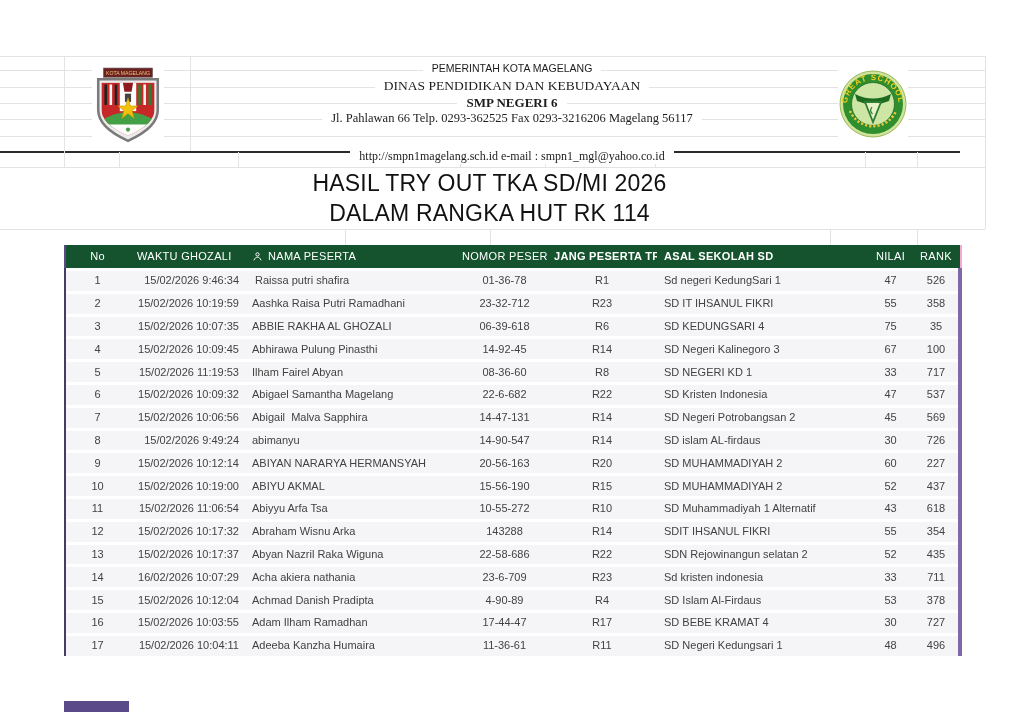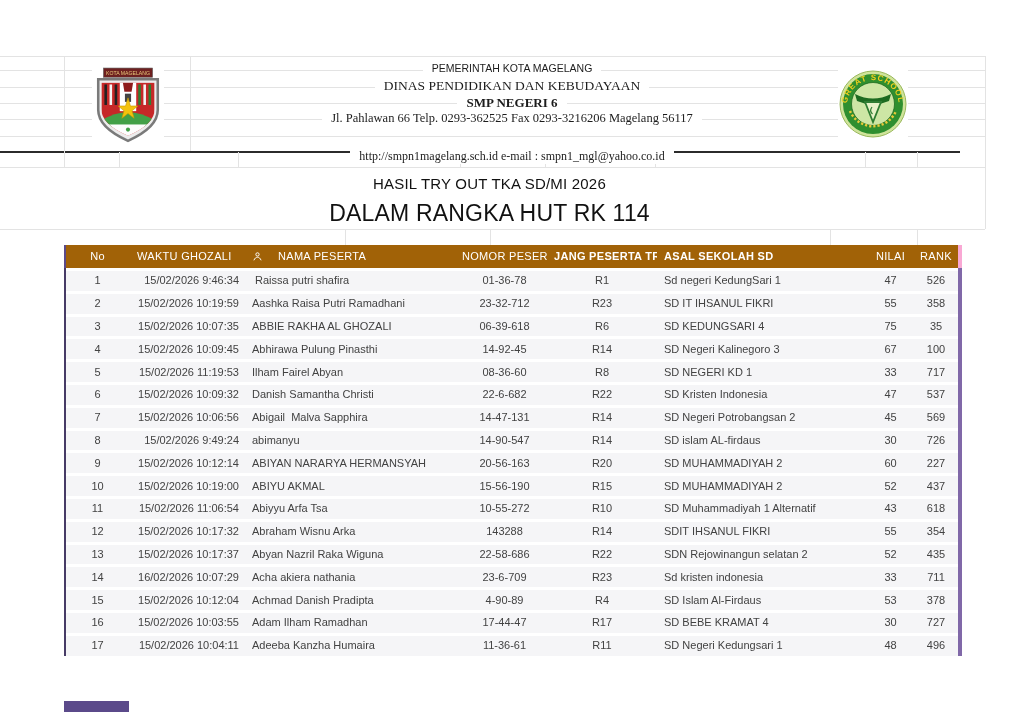--- a/index.html
+++ b/index.html
@@ -12,44 +12,44 @@
   .hdr-line span{background:#fff;padding:0 9px;white-space:nowrap;color:#1c1c1c;}
   .hl1 span{font-family:"Liberation Sans",sans-serif;font-size:10.5px;}
   .hl2 span{font-family:"Liberation Serif",serif;font-size:13.5px;}
   .hl3 span{font-family:"Liberation Serif",serif;font-size:13px;font-weight:bold;}
   .hl4 span{font-family:"Liberation Serif",serif;font-size:12.5px;}
   .hl5 span{font-family:"Liberation Serif",serif;font-size:12px;}
   .logo-wrap{position:absolute;background:#fff;z-index:3;}
   
   #title-block{position:absolute;left:64px;top:168px;width:851px;height:61px;background:#fff;
                z-index:2;text-align:center;color:#111;}
-  #title-block .t1{font-size:15px;line-height:31px;letter-spacing:0.2px;}
+  #title-block .t1{font-size:23px;line-height:31px;letter-spacing:0.2px;}
   #title-block .t2{font-size:23px;line-height:29px;letter-spacing:0.2px;}
   
   #results-table{position:absolute;left:64px;top:245px;width:898px;z-index:2;}
-  .thead{display:flex;height:23px;background:#a16207;color:#fff;align-items:center;
+  .thead{display:flex;height:23px;background:#14532d;color:#fff;align-items:center;
          font-size:10.5px;letter-spacing:0.3px;
-         border-left:2px solid #5b4a8a;border-right:4px solid #f9a8d4;box-sizing:border-box;}
+         border-left:2px solid #5b4a8a;border-right:2px solid #f9a8d4;box-sizing:border-box;}
   .tbody{border-left:2px solid #473b66;border-right:4px solid #8068a8;box-sizing:border-box;
          background:#fff;}
   .trow{display:flex;height:22.8px;background:#f5f5f7;border-top:3px solid #fff;
         box-sizing:border-box;align-items:center;}
   .cell{font-size:11px;color:#424242;overflow:hidden;white-space:nowrap;box-sizing:border-box;
         line-height:19px;}
   .c-no{width:63px;text-align:center;}
   .c-waktu{width:120px;text-align:right;padding-right:10px;}
   .c-nama{width:213px;padding-left:3px;white-space:pre;}
   .c-nomor{width:85px;text-align:center;}
   .c-jenjang{width:110px;text-align:center;}
   .c-asal{width:210px;padding-left:7px;}
   .c-nilai{width:47px;text-align:center;}
   .c-rank{width:44px;text-align:center;}
   .thead .cell{color:#fff;}
   .thead .c-waktu{text-align:left;padding-left:8px;padding-right:0;}
-  .thead .c-nama{display:flex;align-items:center;gap:15px;white-space:nowrap;}
+  .thead .c-nama{display:flex;align-items:center;gap:5px;white-space:nowrap;}
   .thead .c-nomor{text-align:right;padding-right:8px;}
   .thead .c-jenjang{text-align:left;padding-left:7px;font-weight:bold;}
   .thead .c-asal{font-weight:bold;}
   #bottom-marker{position:absolute;left:64px;top:701px;width:65px;height:11px;
                  background:#5b4a8a;z-index:2;}
 </style>
 </head>
 <body>
 
 <div id="page">
@@ -210,21 +210,21 @@
           <div class="cell c-nama">Ilham Fairel Abyan</div>
           <div class="cell c-nomor">08-36-60</div>
           <div class="cell c-jenjang">R8</div>
           <div class="cell c-asal">SD NEGERI KD 1</div>
           <div class="cell c-nilai">33</div>
           <div class="cell c-rank">717</div>
         </div>
         <div class="trow">
           <div class="cell c-no">6</div>
           <div class="cell c-waktu">15/02/2026 10:09:32</div>
-          <div class="cell c-nama">Danish Samantha Christi</div>
+          <div class="cell c-nama">Abigael Samantha Magelang</div>
           <div class="cell c-nomor">22-6-682</div>
           <div class="cell c-jenjang">R22</div>
           <div class="cell c-asal">SD Kristen Indonesia</div>
           <div class="cell c-nilai">47</div>
           <div class="cell c-rank">537</div>
         </div>
         <div class="trow">
           <div class="cell c-no">7</div>
           <div class="cell c-waktu">15/02/2026 10:06:56</div>
           <div class="cell c-nama">Abigail  Malva Sapphira</div>

